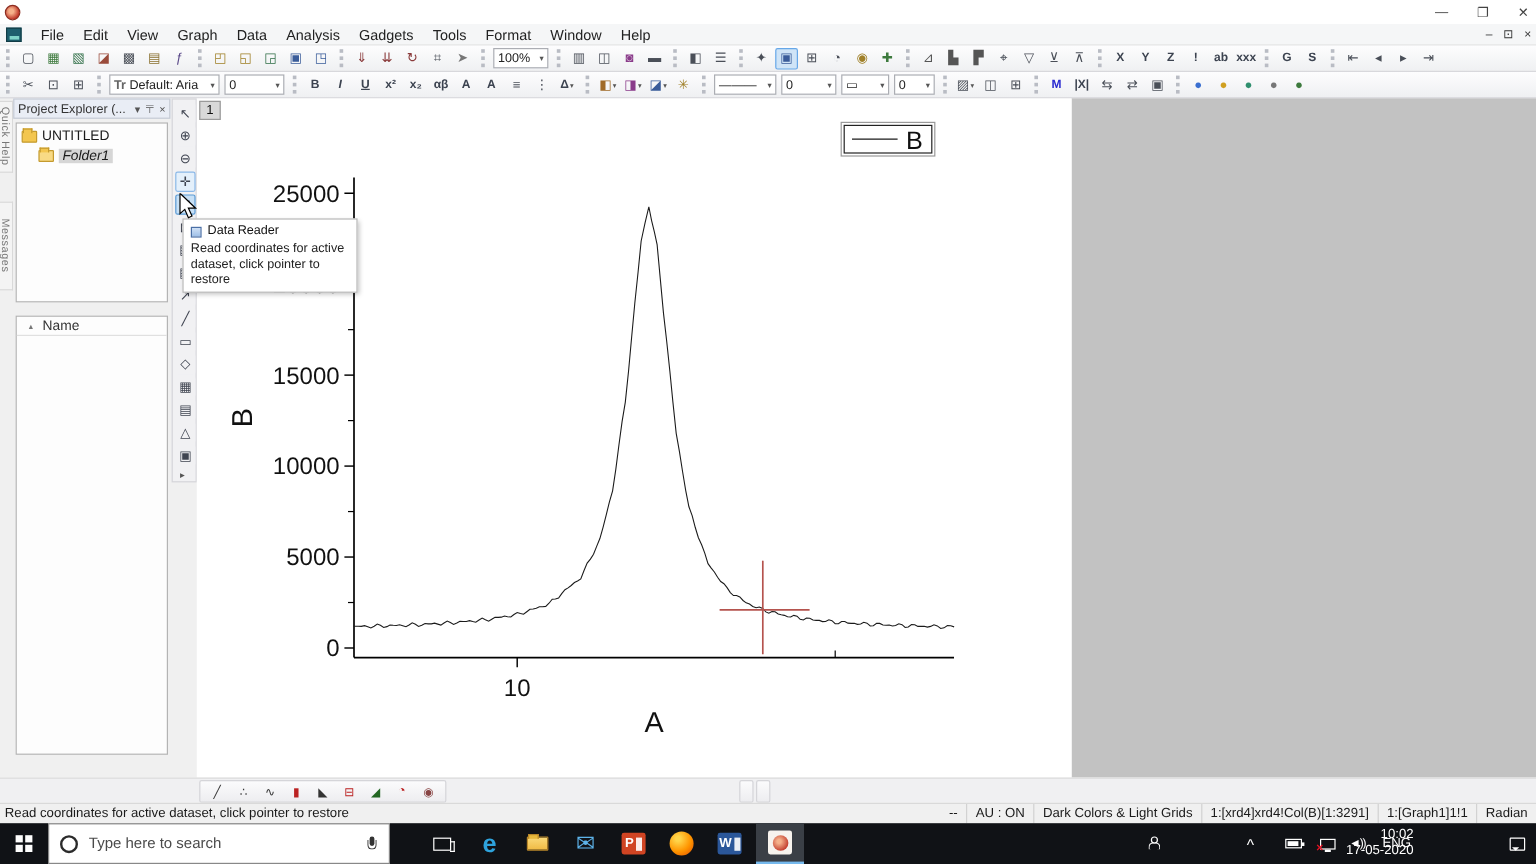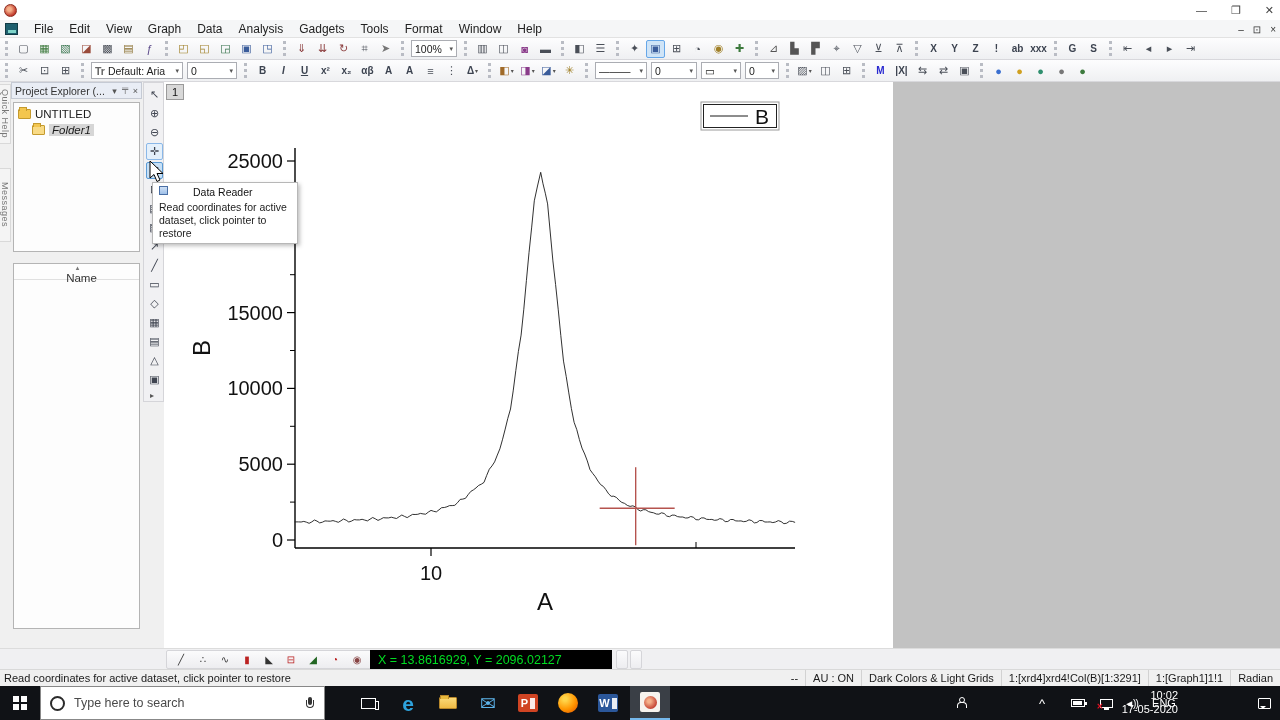--- a/index.html
+++ b/index.html
@@ -37,21 +37,21 @@
   #proj-header { height:17px; background:#e9edf5; border:1px solid #c5cad4; font-size:10.5px; color:#333; display:flex; align-items:center; padding:0 3px; white-space:nowrap; overflow:hidden; }
   #proj-header .hctl { margin-left:auto; display:flex; gap:4px; font-size:9px; color:#555; }
   #tree-box { position:absolute; left:2px; top:20px; width:127px; height:150px; background:#fdfdfd; border:1px solid #b4b4b4; padding-top:3px; font-size:11.5px; color:#1a1a1a; }
   .tree-row { display:flex; align-items:center; height:16px; padding-left:4px; white-space:nowrap; }
   .tree-row.child { padding-left:18px; }
   .tree-sel { background:#d6d6d6; padding:0 3px;font-style:italic; }
   .ico-folder { width:13px; height:10px; background:#f3c64f; border:1px solid #c49a2e; border-radius:1px; position:relative; margin-right:4px; flex:none; }
   .ico-folder:before { content:""; position:absolute; left:0; top:-3px; width:6px; height:3px; background:#f3c64f; border:1px solid #c49a2e; border-bottom:none; }
   .ico-folder.open { background:#f8da85; }
   #list-box { position:absolute; left:2px; top:181px; width:127px; height:366px; background:#fdfdfd; border:1px solid #b4b4b4; font-size:11.5px; color:#1a1a1a; }
-  #list-head { height:16px; border-bottom:1px solid #e0e0e0; display:flex; align-items:center; padding-left:10px; color:#333;flex-direction:column; }
+  #list-head { height:16px; border-bottom:1px solid #e0e0e0; display:flex; align-items:center; padding-left:10px; color:#333; }
   #list-head .sort { font-size:7px; color:#777; margin-right:8px; }
   .list-row { display:flex; align-items:center; height:16px; padding-left:3px; }
   .ico-sheet { width:12px; height:12px; flex:none; margin-right:3px; background:#fff; border:1px solid #3d8f3d; background-image:linear-gradient(#3d8f3d 1px, transparent 1px), linear-gradient(90deg,#8fc48f 1px, transparent 1px); background-size:4px 4px; }
   .ico-graph { width:12px; height:12px; flex:none; margin-right:3px; background:#fff; border:1px solid #555; position:relative; }
   .ico-graph:before { content:""; position:absolute; left:1px; bottom:1px; width:8px; height:5px; border-left:1px solid #2a5db0; border-bottom:1px solid #2a5db0; }
   .ico-graph:after { content:""; position:absolute; left:2px; bottom:3px; width:7px; height:3px; background:linear-gradient(45deg, transparent 40%, #cc3333 40%, #cc3333 60%, transparent 60%); }
   #pe-scroll { position:absolute; left:13px; top:651px; width:127px; height:16px; background:#f2f2f2; border:1px solid #d0d0d0; display:flex; align-items:center; font-size:9px; color:#555; }
   #pe-scroll .thumb { width:32px; height:12px; background:#cdcdcd; margin-left:2px; }
   #pe-scroll .sb-r { margin-left:auto; margin-right:3px; }
   #pe-scroll .sb-l { margin-left:3px; }
@@ -65,21 +65,21 @@
 
   
   #graph-page { position:absolute; left:164px; top:82px; width:729px; height:566px; background:#ffffff; }
   #graph-gray { position:absolute; left:893px; top:82px; width:387px; height:566px; background:#c2c2c2; }
   #layer-tab { position:absolute; left:2px; top:2px; width:18px; height:16px; background:#d8d8d8; border:1px solid #9a9a9a; font-size:11px; color:#111; display:flex; align-items:center; justify-content:center; }
   #graph-svg { position:absolute; left:0; top:0; }
   #graph-svg text { font-family:"Liberation Sans", sans-serif; fill:#111; }
 
   
   #tooltip { position:absolute; left:152px; top:182px; width:146px; height:62px; background:#ffffff; border:1px solid #b7b7b7; box-shadow:2px 2px 4px rgba(0,0,0,.25); z-index:40; padding:3px 6px 3px 6px; }
-  #tooltip .tt-head { display:flex; align-items:flex-start; font-size:10.5px; color:#111;gap:20px; }
+  #tooltip .tt-head { display:flex; align-items:flex-end; font-size:10.5px; color:#111; }
   #tooltip .tt-ico { width:9px; height:9px; border:1px solid #4a6fa5; margin-right:5px; background:linear-gradient(#cfe0f5,#9fc0e8); }
   #tooltip .tt-body { font-size:10.5px; color:#222; line-height:1.25; margin-top:3px; }
   #cursor { position:absolute; left:149px; top:161px; z-index:50; }
 
   
   #bottom-strip { position:absolute; left:0; top:648px; width:1280px; height:21px; background:#f0f0f2; border-top:1px solid #dcdcdc; }
   #graphs-tb { position:absolute; left:166px; top:1px; height:19px; display:flex; align-items:center; background:linear-gradient(#fbfbfc,#ededf0); border:1px solid #d5d5d9; border-radius:2px; padding:0 3px; }
   .gb { min-width:20px; height:16px; display:inline-flex; align-items:center; justify-content:center; font-size:10px; margin:0 1px; color:#333; }
   #coord-box { position:absolute; left:370px; top:1px; width:242px; height:19px; background:#000; color:#00dd22; font-size:12.5px; display:flex; align-items:center; padding-left:8px; white-space:nowrap; }
   .stub { position:absolute; top:1px; height:19px; width:12px; background:linear-gradient(#fbfbfc,#ededf0); border:1px solid #d5d5d9; border-radius:2px; }
@@ -561,23 +561,20 @@
         <span class="gb">╱</span>
         <span class="gb">∴</span>
         <span class="gb">∿</span>
         <span class="gb" style="color: rgb(187, 34, 34);">▮</span>
         <span class="gb">◣</span>
         <span class="gb" style="color: rgb(187, 34, 34);">⊟</span>
         <span class="gb" style="color: rgb(34, 102, 34);">◢</span>
         <span class="gb" style="color: rgb(187, 34, 34);">◔</span>
         <span class="gb" style="color: rgb(136, 68, 68);">◉</span>
       </div>
-    <div id="coord-box" style="color: rgb(0, 221, 34);">
-      <span>X = 13.8616929, Y = 2096.02127</span>
-    </div>
     <div class="stub" style="left:616px"></div>
     <div class="stub" style="left:630px"></div>
   </div>
 
   <div id="statusbar">
     <span id="status-left">Read coordinates for active dataset, click pointer to restore</span>
     <span id="status-right">
         <span class="seg">--</span>
         <span class="seg">AU : ON</span>
         <span class="seg">Dark Colors &amp; Light Grids</span>

